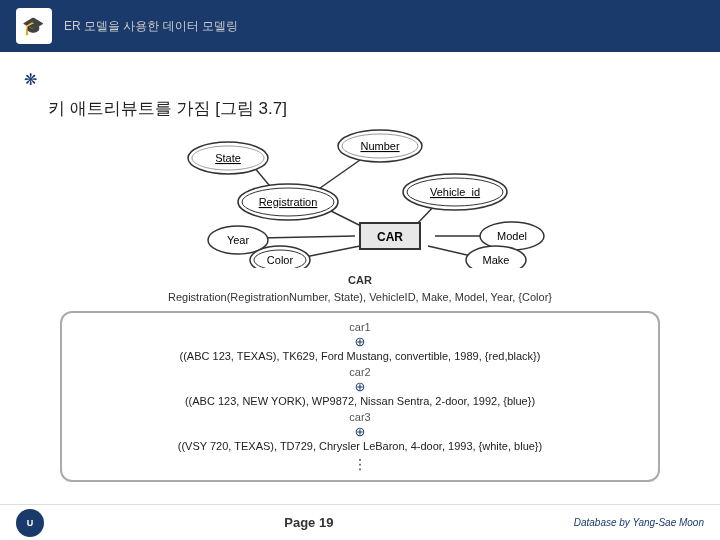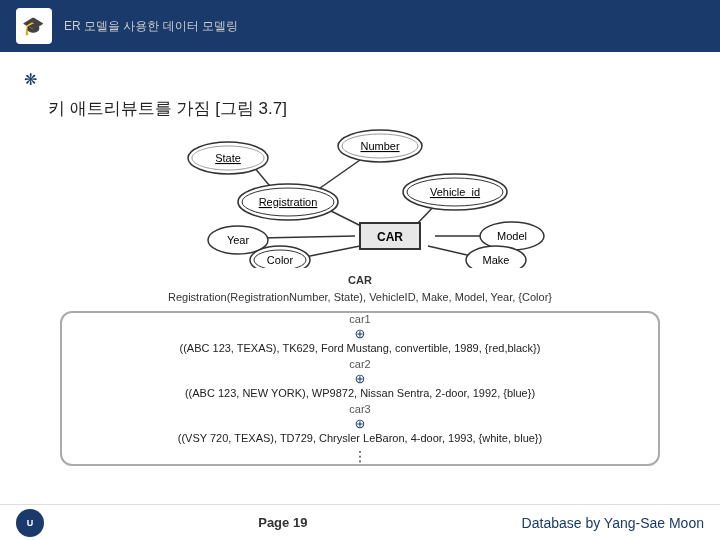--- a/index.html
+++ b/index.html
@@ -111,21 +111,21 @@
       font-size: 11px;
       color: #333;
       margin-top: 2px;
       line-height: 1.5;
     }
 
     
     .data-box {
       border: 2px solid #aaa;
       border-radius: 12px;
-      padding: 0 20px;
+      padding: 8px 20px;
       margin: 6px auto 0 auto;
       max-width: 600px;
       background: #fff;
     }
 
     .car-entry {
       text-align: center;
       margin-bottom: 4px;
     }
 
@@ -187,22 +187,23 @@
       font-weight: bold;
     }
 
     .footer-page {
       font-size: 13px;
       color: #333;
       font-weight: bold;
     }
 
     .footer-credit {
-      font-size: 14px;
+      font-size: 10px;
       color: #1a3a6b;
+      font-style: italic;
       text-align: right;
     }
   </style>
 </head>
 <body>
 
 <div class="header">
   <div class="header-logo">🎓</div>
   <div class="header-subtitle">ER 모델을 사용한 데이터 모델링</div>
 </div>

